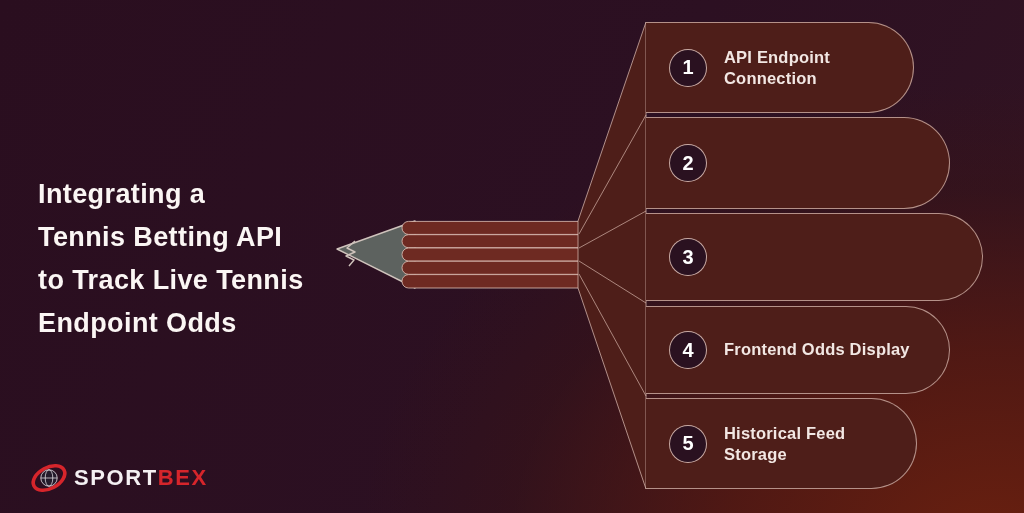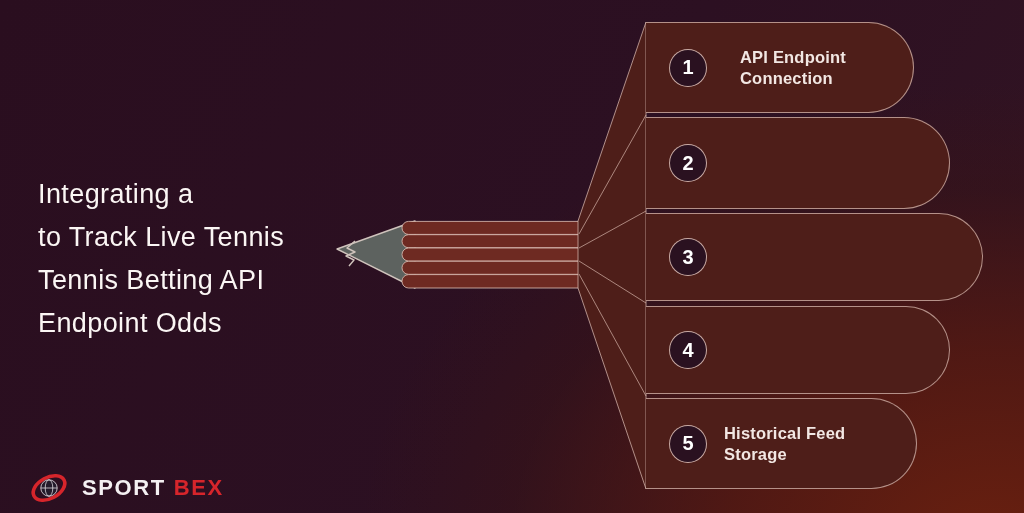--- a/index.html
+++ b/index.html
@@ -43,33 +43,33 @@
     border:1px solid rgba(228,198,188,0.85);
     color:#ffffff; font-size:20px; font-weight:700;
     display:flex; align-items:center; justify-content:center;
   }
   .label {
     position:absolute; left:78px; top:50%;
     transform:translateY(-50%);
     color:#f2e7e3; font-size:16.5px; font-weight:600;
     letter-spacing:0.2px; line-height:21.5px;
   }
-  .card-1 .label { width:152px;margin-left:16px; }
+  .card-1 .label { width:152px; }
   .card-5 .label { width:162px; }
   .card-2 .label, .card-3 .label, .card-4 .label { white-space:nowrap; }
 
   
   .title {
     position:absolute; left:38px; top:173px;
-    color:#fbf6f4; font-size:27px; font-weight:400;
+    color:#fbf6f4; font-size:27px; font-weight:700;
     line-height:43px; letter-spacing:0.4px;
   }
 
   
-  .logo { position:absolute; left:29px; top:468px; display:flex; align-items:flex-end;gap:8px; }
+  .logo { position:absolute; left:29px; top:458px; display:flex; align-items:flex-end; }
   .logo-icon { width:40px; height:40px; margin-right:5px; }
   .logo-text { font-size:22px; font-weight:700; letter-spacing:1.6px; line-height:40px; }
   .logo-sport { color:#f4f0f2; }
   .logo-bex   { color:#d6252b; }
 </style>
 </head>
 <body>
 
 <div class="stage">
 
@@ -91,37 +91,38 @@
     <g stroke="rgba(222,190,180,0.65)" stroke-width="1">
       <line x1="579" y1="234" x2="646" y2="115"></line>
       <line x1="579" y1="248" x2="646" y2="211"></line>
       <line x1="579" y1="261" x2="646" y2="303"></line>
       <line x1="579" y1="274" x2="646" y2="396"></line>
     </g>
   </svg>
 
   <div class="title">
     <div>Integrating a</div>
+    <div>Tennis Betting API</div>
     <div>to Track Live Tennis</div>
-    <div>Tennis Betting API</div>
     <div>Endpoint Odds</div>
   </div>
 
   <div class="card card-1">
     <div class="num">1</div>
     <div class="label">API Endpoint Connection</div>
   </div>
   <div class="card card-2">
     <div class="num">2</div>
   </div>
   <div class="card card-3">
     <div class="num">3</div>
   </div>
   <div class="card card-4">
     <div class="num">4</div>
+    <div class="label">Frontend Odds Display</div>
   </div>
   <div class="card card-5">
     <div class="num">5</div>
     <div class="label">Historical Feed Storage</div>
   </div>
 
   <div class="logo">
     <svg class="logo-icon" viewBox="0 0 40 40">
       <ellipse cx="20" cy="20" rx="17" ry="10.5" fill="none" stroke="#d6252b" stroke-width="3.6" transform="rotate(-28 20 20)"></ellipse>
       <circle cx="20" cy="20" r="8.2" fill="#241b2b" stroke="rgba(240,235,240,0.85)" stroke-width="0.9"></circle>

